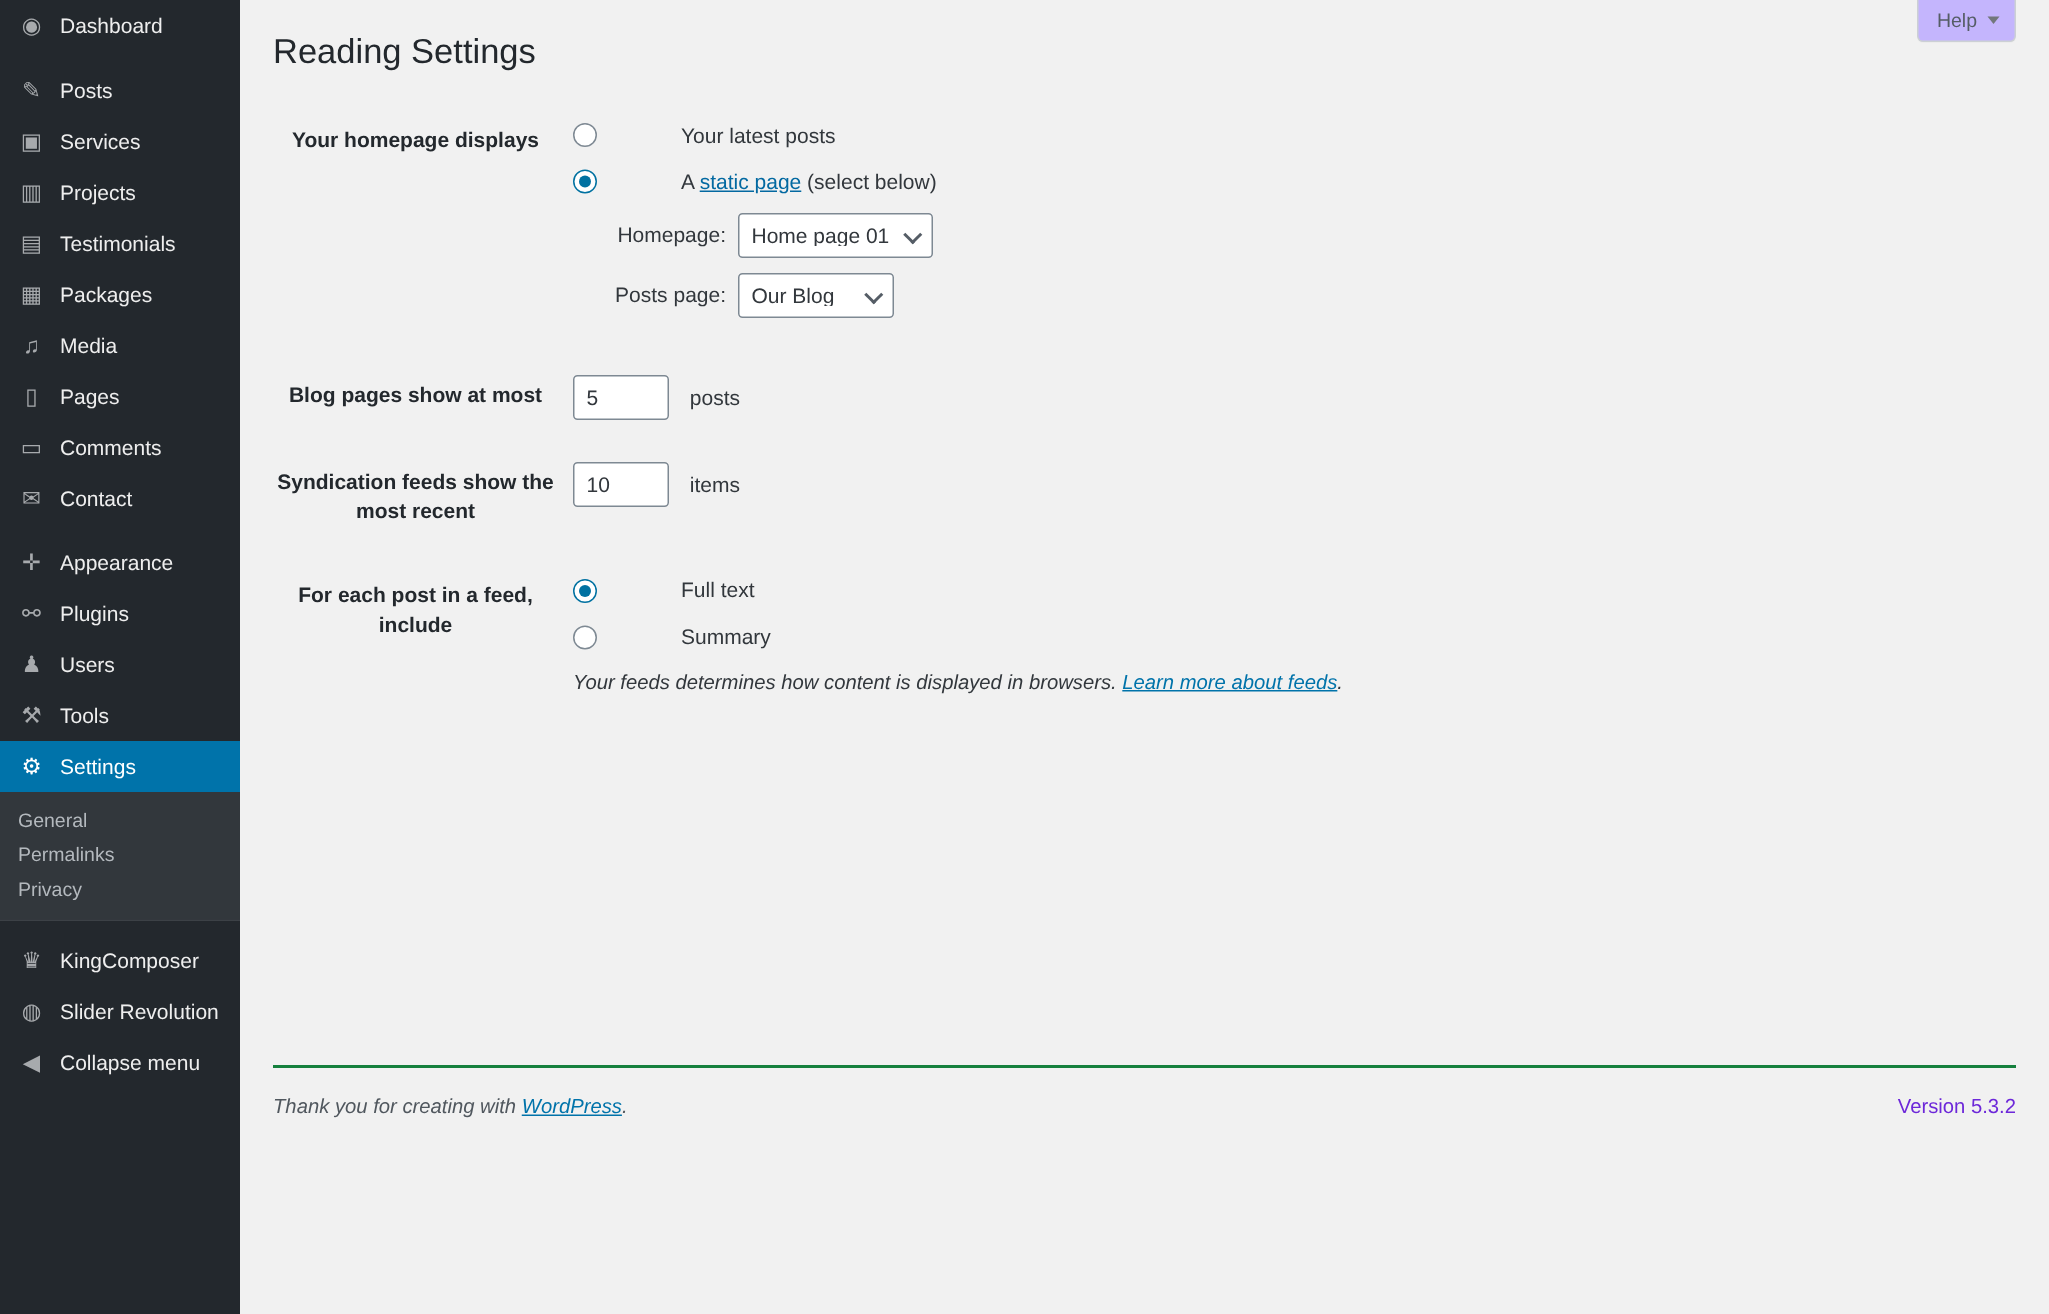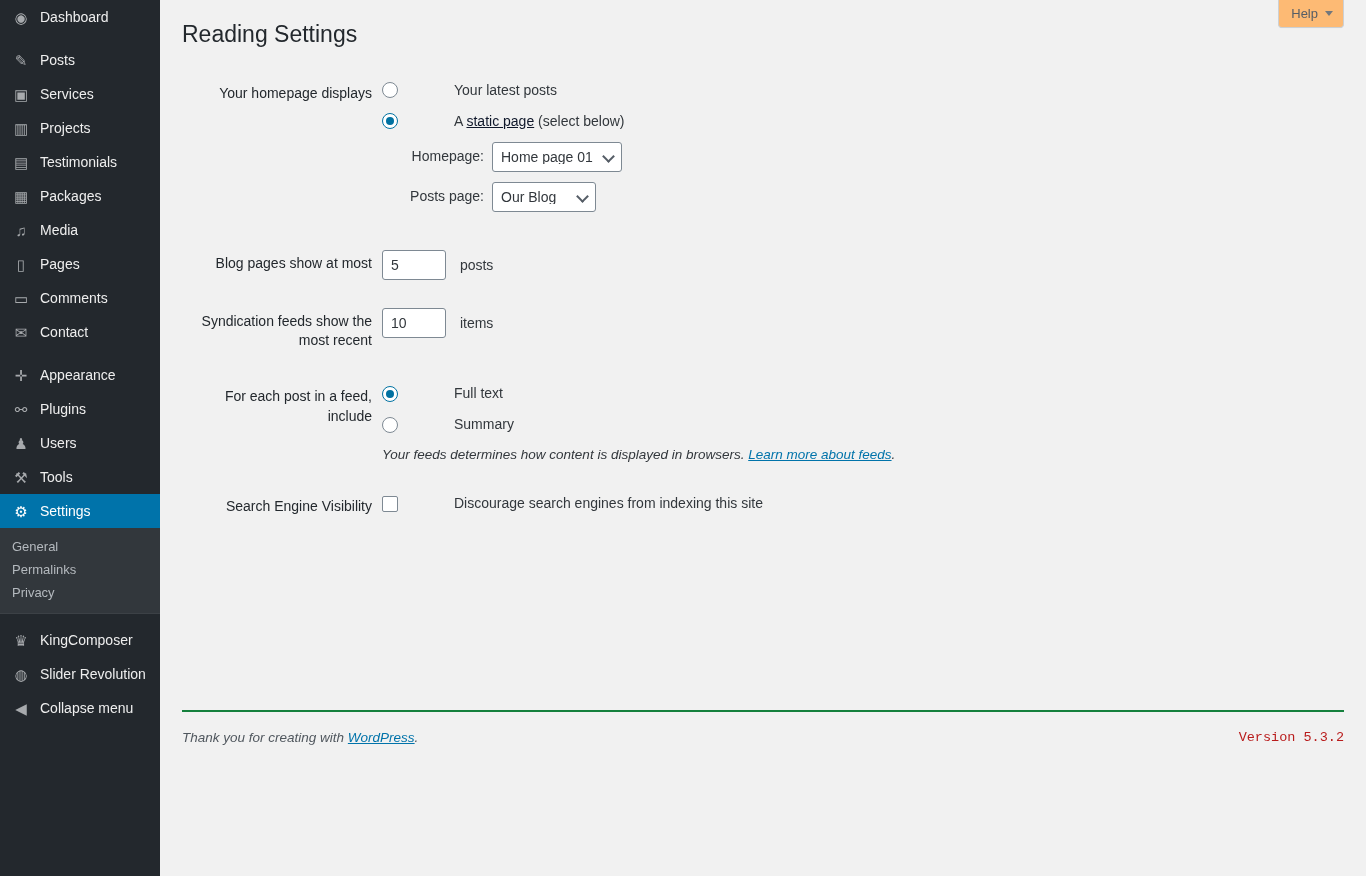--- a/index.html
+++ b/index.html
@@ -72,21 +72,21 @@
   
   #content {
     position: absolute; left: 160px; top: 0;
     width: 1206px; height: 876px;
     background: #f1f1f1;
   }
   #help-wrap {
     position: absolute; right: 22px; top: 0;
   }
   #help-btn {
-    background: #fdba74;
+    background: #c4b5fd;
     border: 1px solid #ccd0d4;
     border-top: none;
     border-radius: 0 0 4px 4px;
     padding: 6px 10px 6px 12px;
     font-size: 13px;
     color: #555d66;
     cursor: pointer;
     box-shadow: 0 1px 1px -1px rgba(0,0,0,.1);
     display: flex; align-items: center; gap: 7px;
   }
@@ -101,23 +101,23 @@
     margin: 0;
     padding: 20px 0 0 22px;
     font-size: 23px;
     font-weight: 400;
     color: #23282d;
     line-height: 1.3;
   }
 
   table.form-table { border-collapse: collapse; margin-left: 22px; margin-top: 16px; }
   table.form-table th {
-    text-align: right;
+    text-align: center;
     vertical-align: top;
-    font-weight: 400;
+    font-weight: 700;
     font-size: 14px;
     color: #23282d;
     width: 200px;
     padding: 18px 10px 18px 0;
     line-height: 1.4;
   }
   table.form-table td {
     vertical-align: top;
     padding: 14px 10px 14px 0;
     font-size: 14px;
@@ -138,21 +138,21 @@
   .radio { border-radius: 50%; }
   .checkbox { border-radius: 2px; }
   .radio.checked { border-color: #0071a1; }
   .radio.checked::after {
     content: "";
     position: absolute; left: 3px; top: 3px;
     width: 8px; height: 8px; border-radius: 50%;
     background: #0071a1;
   }
   .rlabel { font-size: 14px; color: #32373c; }
-  .rlabel a { color: #0f172a; }
+  .rlabel a { color: #0369a1; }
 
   .sub-select-block { margin-top: 8px; margin-left: 10px; }
   .sub-select-row { display: flex; align-items: center; margin-bottom: 10px; }
   .sub-select-row .cap {
     width: 92px; text-align: right; margin-right: 8px;
     font-size: 14px; color: #32373c;
   }
   select.wp-select {
     appearance: none; -webkit-appearance: none;
     background: #fff;
@@ -206,21 +206,21 @@
   #footer {
     position: absolute; left: 22px; right: 22px; top: 710px;
     border-top: 2px solid #15803d;
     padding-top: 18px;
     display: flex; justify-content: space-between;
     font-size: 13.5px;
     color: #50575e;
     font-style: italic;
   }
   #footer a { color: #0073aa; }
-  #footer .ver { font-style: normal; color: #b91c1c; font-family: Liberation Mono, monospace; }
+  #footer .ver { font-style: normal; color: #6d28d9; }
 </style>
 </head>
 <body>
 
 <div id="app">
 
   <div id="sidebar">
     <div class="menu-group">
       <div class="menu-item">
         <span class="ic">◉</span>
@@ -386,29 +386,20 @@
               <span class="rlabel">Full text</span>
             </div>
             <div class="radio-row">
               <span class="radio"></span>
               <span class="rlabel">Summary</span>
             </div>
             <div class="desc"><span>Your feeds determines how content is displayed in browsers. </span><a href="#">Learn more about feeds</a><span>.</span></div>
           </td>
         </tr>
 
-        <tr>
-          <th>Search Engine Visibility</th>
-          <td>
-            <div class="radio-row">
-              <span class="checkbox"></span>
-              <span class="rlabel">Discourage search engines from indexing this site</span>
-            </div>
-          </td>
-        </tr>
       </tbody>
     </table>
 
     <div id="footer">
       <div><span>Thank you for creating with </span><a href="#">WordPress</a><span>.</span></div>
       <div class="ver">Version 5.3.2</div>
     </div>
 
   </div>
 </div>

